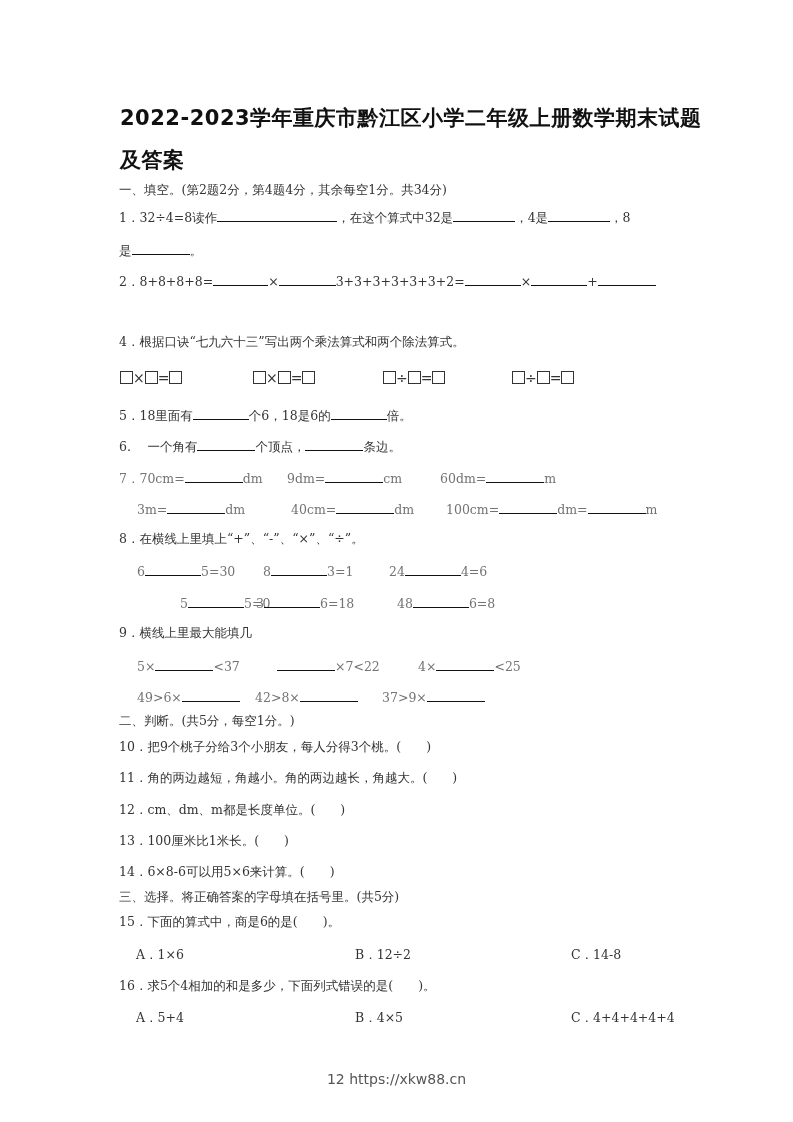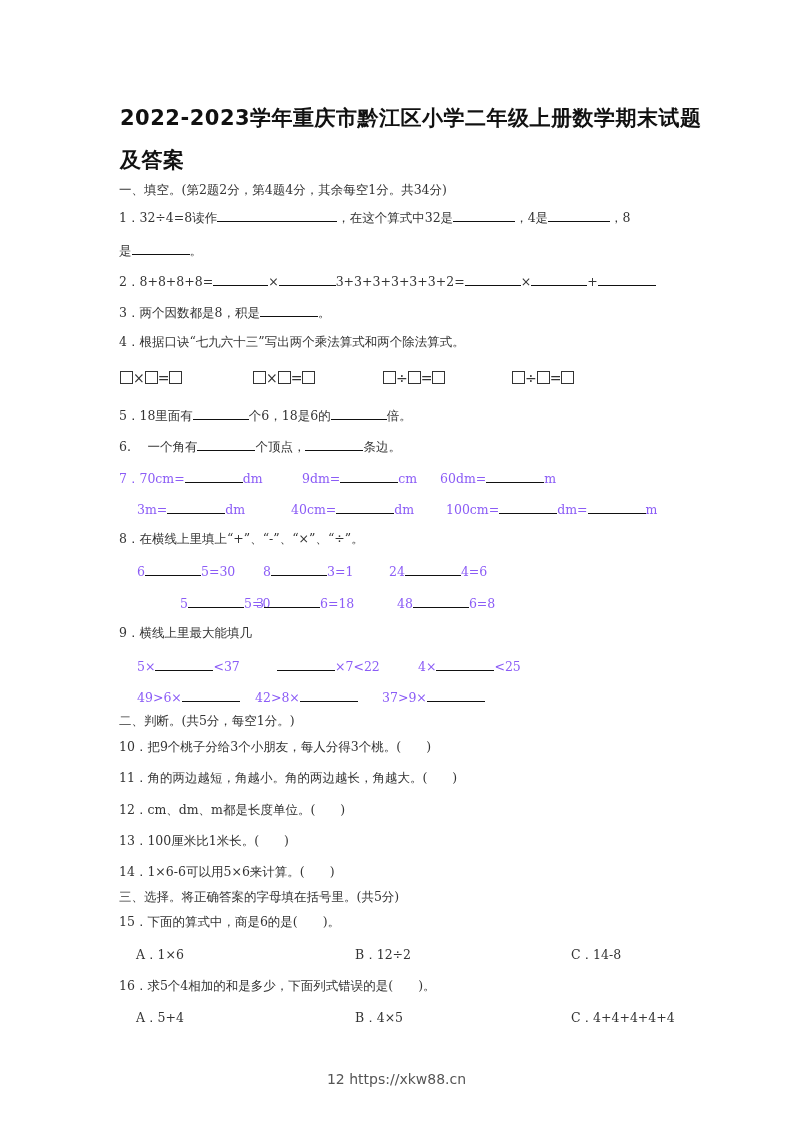--- a/index.html
+++ b/index.html
@@ -8,21 +8,21 @@
   .page { position: absolute; left: 0; top: 0; width: 707px; height: 1122px; }
   .title { position: absolute; left: 120px; font-family: "DejaVu Sans", "Liberation Sans", sans-serif;
            font-weight: bold; font-size: 21px; color: #111; letter-spacing: 0.5px; white-space: nowrap; }
   .line { position: absolute; left: 119px; font-size: 12.5px; white-space: nowrap; color: #333; }
   .blank { display: inline-block; border-bottom: 1px solid #111; height: 13px; vertical-align: baseline; }
   .box { display: inline-block; width: 11px; height: 11px; border: 1px solid #333; vertical-align: -1px; }
   .boxeq { position: absolute; font-size: 14px; white-space: nowrap; color: #333; }
   .opt { position: absolute; font-size: 12.5px; white-space: nowrap; color: #333; }
   .footer { position: absolute; top: 1071px; left: 0; width: 793px; text-align: center;
             font-family: "DejaVu Sans", "Liberation Sans", sans-serif; font-size: 14px; color: #555; }
-  .span { position: absolute; white-space: nowrap; font-size: 12.5px; color:#8b5cf6; }
+  .span { position: absolute; white-space: nowrap; font-size: 12.5px; color:#737373; }
 </style>
 </head>
 <body>
 
 <div class="page">
 
   <div class="title" style="top:104px;">2022-2023学年重庆市黔江区小学二年级上册数学期末试题</div>
   <div class="title" style="top:146px;">及答案</div>
 
   <div class="line" style="top:182px;">一、填空。(第2题2分，第4题4分，其余每空1分。共34分)</div>
@@ -31,23 +31,20 @@
     <span>1．32÷4=8读作</span><span class="blank" style="width:120px"></span><span>，在这个算式中32是</span><span class="blank" style="width:62px"></span><span>，4是</span><span class="blank" style="width:62px"></span><span>，8</span>
   </div>
   <div class="line" style="top:241px;">
     <span>是</span><span class="blank" style="width:58px"></span><span>。</span>
   </div>
 
   <div class="line" style="top:272px;">
     <span>2．8+8+8+8=</span><span class="blank" style="width:55px"></span><span>×</span><span class="blank" style="width:57px"></span><span>3+3+3+3+3+3+2=</span><span class="blank" style="width:56px"></span><span>×</span><span class="blank" style="width:56px"></span><span>+</span><span class="blank" style="width:58px"></span>
   </div>
 
-  <div class="line" style="top:303px;">
-    <span>3．两个因数都是8，积是</span><span class="blank" style="width:58px"></span><span>。</span>
-  </div>
 
   <div class="line" style="top:334px;">4．根据口诀“七九六十三”写出两个乘法算式和两个除法算式。</div>
   <div class="boxeq" style="top:370px;left:120px;">
     <span class="box"></span><span>×</span><span class="box"></span><span>=</span><span class="box"></span>
   </div>
   <div class="boxeq" style="top:370px;left:253px;">
     <span class="box"></span><span>×</span><span class="box"></span><span>=</span><span class="box"></span>
   </div>
   <div class="boxeq" style="top:370px;left:383px;">
     <span class="box"></span><span>÷</span><span class="box"></span><span>=</span><span class="box"></span>
@@ -58,21 +55,21 @@
 
   <div class="line" style="top:406px;">
     <span>5．18里面有</span><span class="blank" style="width:56px"></span><span>个6，18是6的</span><span class="blank" style="width:56px"></span><span>倍。</span>
   </div>
 
   <div class="line" style="top:437px;">
     <span>6.　 一个角有</span><span class="blank" style="width:58px"></span><span>个顶点，</span><span class="blank" style="width:58px"></span><span>条边。</span>
   </div>
 
   <div class="span" style="top:469px;left:119px;"><span>7．70cm=</span><span class="blank" style="width:58px"></span><span>dm</span></div>
-  <div class="span" style="top:469px;left:287px;margin-left:15px;"><span>9dm=</span><span class="blank" style="width:58px"></span><span>cm</span></div>
+  <div class="span" style="top:469px;left:287px;"><span>9dm=</span><span class="blank" style="width:58px"></span><span>cm</span></div>
   <div class="span" style="top:469px;left:440px;"><span>60dm=</span><span class="blank" style="width:58px"></span><span>m</span></div>
 
   <div class="span" style="top:500px;left:137px;"><span>3m=</span><span class="blank" style="width:58px"></span><span>dm</span></div>
   <div class="span" style="top:500px;left:291px;"><span>40cm=</span><span class="blank" style="width:58px"></span><span>dm</span></div>
   <div class="span" style="top:500px;left:446px;"><span>100cm=</span><span class="blank" style="width:58px"></span><span>dm=</span><span class="blank" style="width:58px"></span><span>m</span></div>
 
   <div class="line" style="top:531px;">8．在横线上里填上“+”、“-”、“×”、“÷”。</div>
   <div class="span" style="top:562px;left:137px;"><span>6</span><span class="blank" style="width:56px"></span><span>5=30</span></div>
   <div class="span" style="top:562px;left:263px;"><span>8</span><span class="blank" style="width:56px"></span><span>3=1</span></div>
   <div class="span" style="top:562px;left:389px;"><span>24</span><span class="blank" style="width:56px"></span><span>4=6</span></div>
@@ -86,21 +83,21 @@
   <div class="span" style="top:657px;left:418px;"><span>4×</span><span class="blank" style="width:58px"></span><span>&lt;25</span></div>
   <div class="span" style="top:688px;left:137px;"><span>49&gt;6×</span><span class="blank" style="width:58px"></span></div>
   <div class="span" style="top:688px;left:255px;"><span>42&gt;8×</span><span class="blank" style="width:58px"></span></div>
   <div class="span" style="top:688px;left:382px;"><span>37&gt;9×</span><span class="blank" style="width:58px"></span></div>
 
   <div class="line" style="top:713px;">二、判断。(共5分，每空1分。)</div>
   <div class="line" style="top:739px;">10．把9个桃子分给3个小朋友，每人分得3个桃。(　　)</div>
   <div class="line" style="top:770px;">11．角的两边越短，角越小。角的两边越长，角越大。(　　)</div>
   <div class="line" style="top:802px;">12．cm、dm、m都是长度单位。(　　)</div>
   <div class="line" style="top:833px;">13．100厘米比1米长。(　　)</div>
-  <div class="line" style="top:864px;">14．1×6-6可以用5×6来计算。(　　)</div>
+  <div class="line" style="top:864px;">14．6×8-6可以用5×6来计算。(　　)</div>
 
   <div class="line" style="top:889px;">三、选择。将正确答案的字母填在括号里。(共5分)</div>
   <div class="line" style="top:914px;">15．下面的算式中，商是6的是(　　)。</div>
   <div class="opt" style="top:947px;left:136px;">A．1×6</div>
   <div class="opt" style="top:947px;left:355px;">B．12÷2</div>
   <div class="opt" style="top:947px;left:571px;">C．14-8</div>
 
   <div class="line" style="top:978px;">16．求5个4相加的和是多少，下面列式错误的是(　　)。</div>
   <div class="opt" style="top:1010px;left:136px;">A．5+4</div>
   <div class="opt" style="top:1010px;left:355px;">B．4×5</div>

